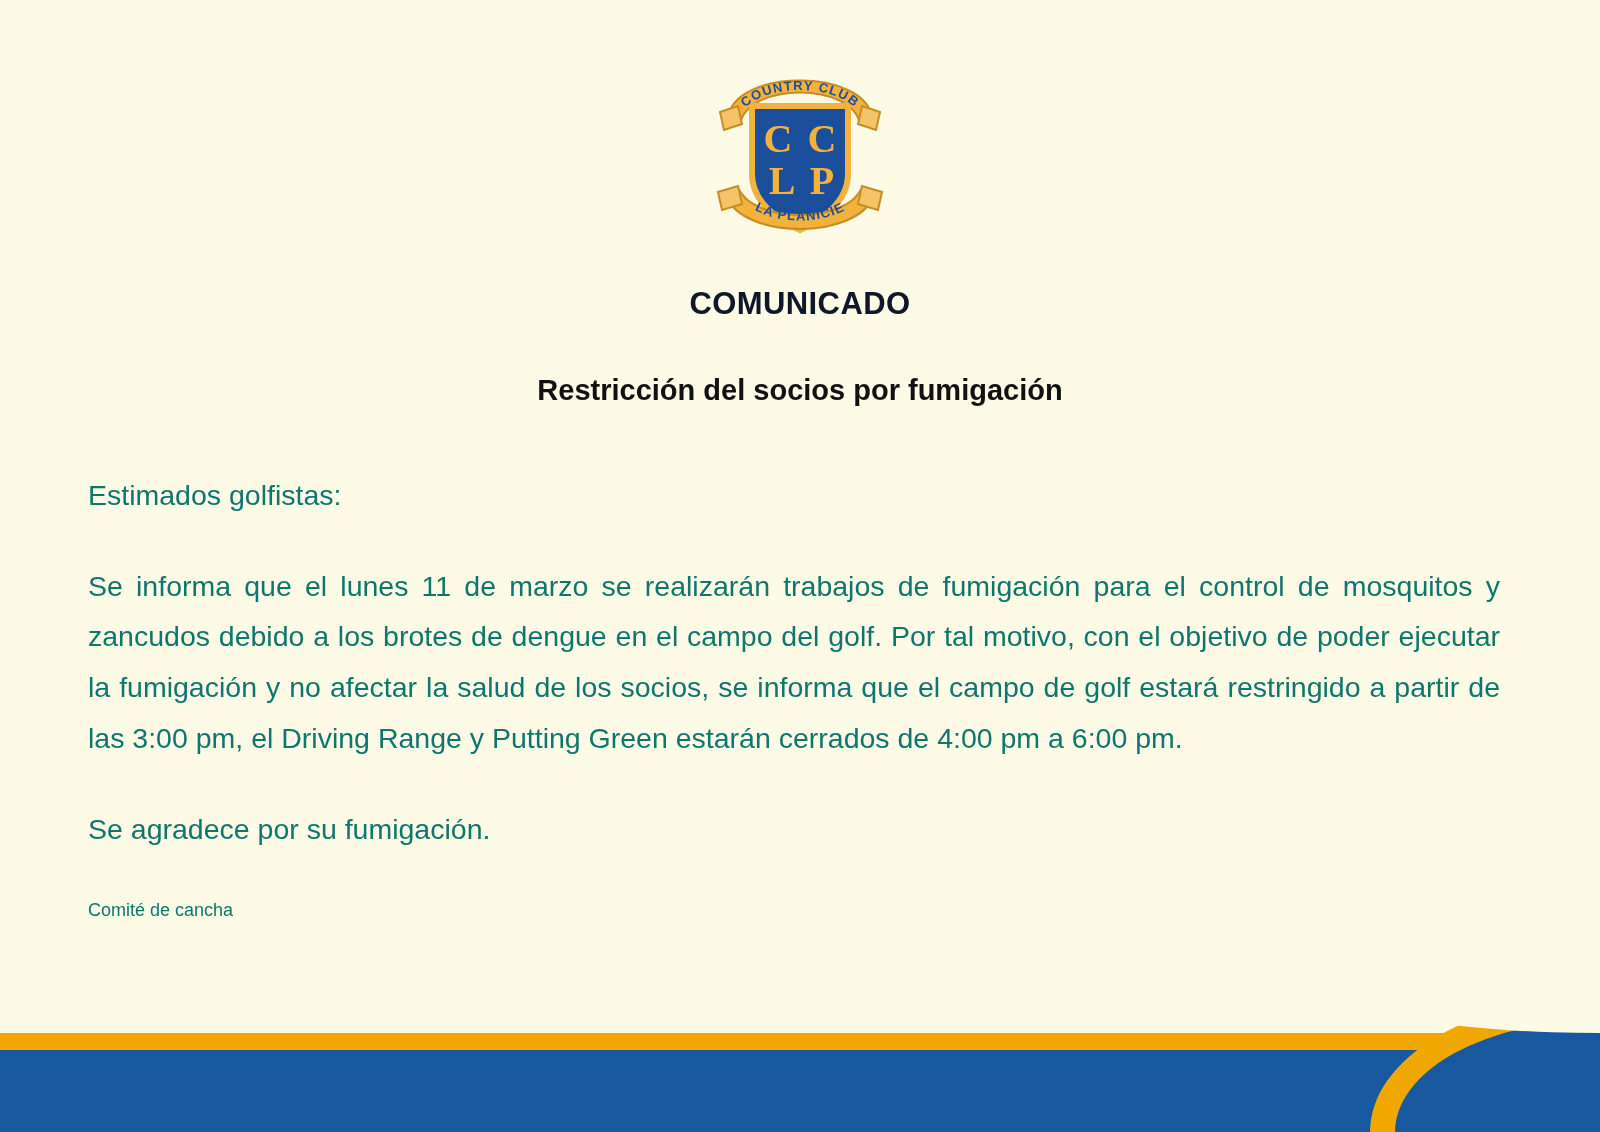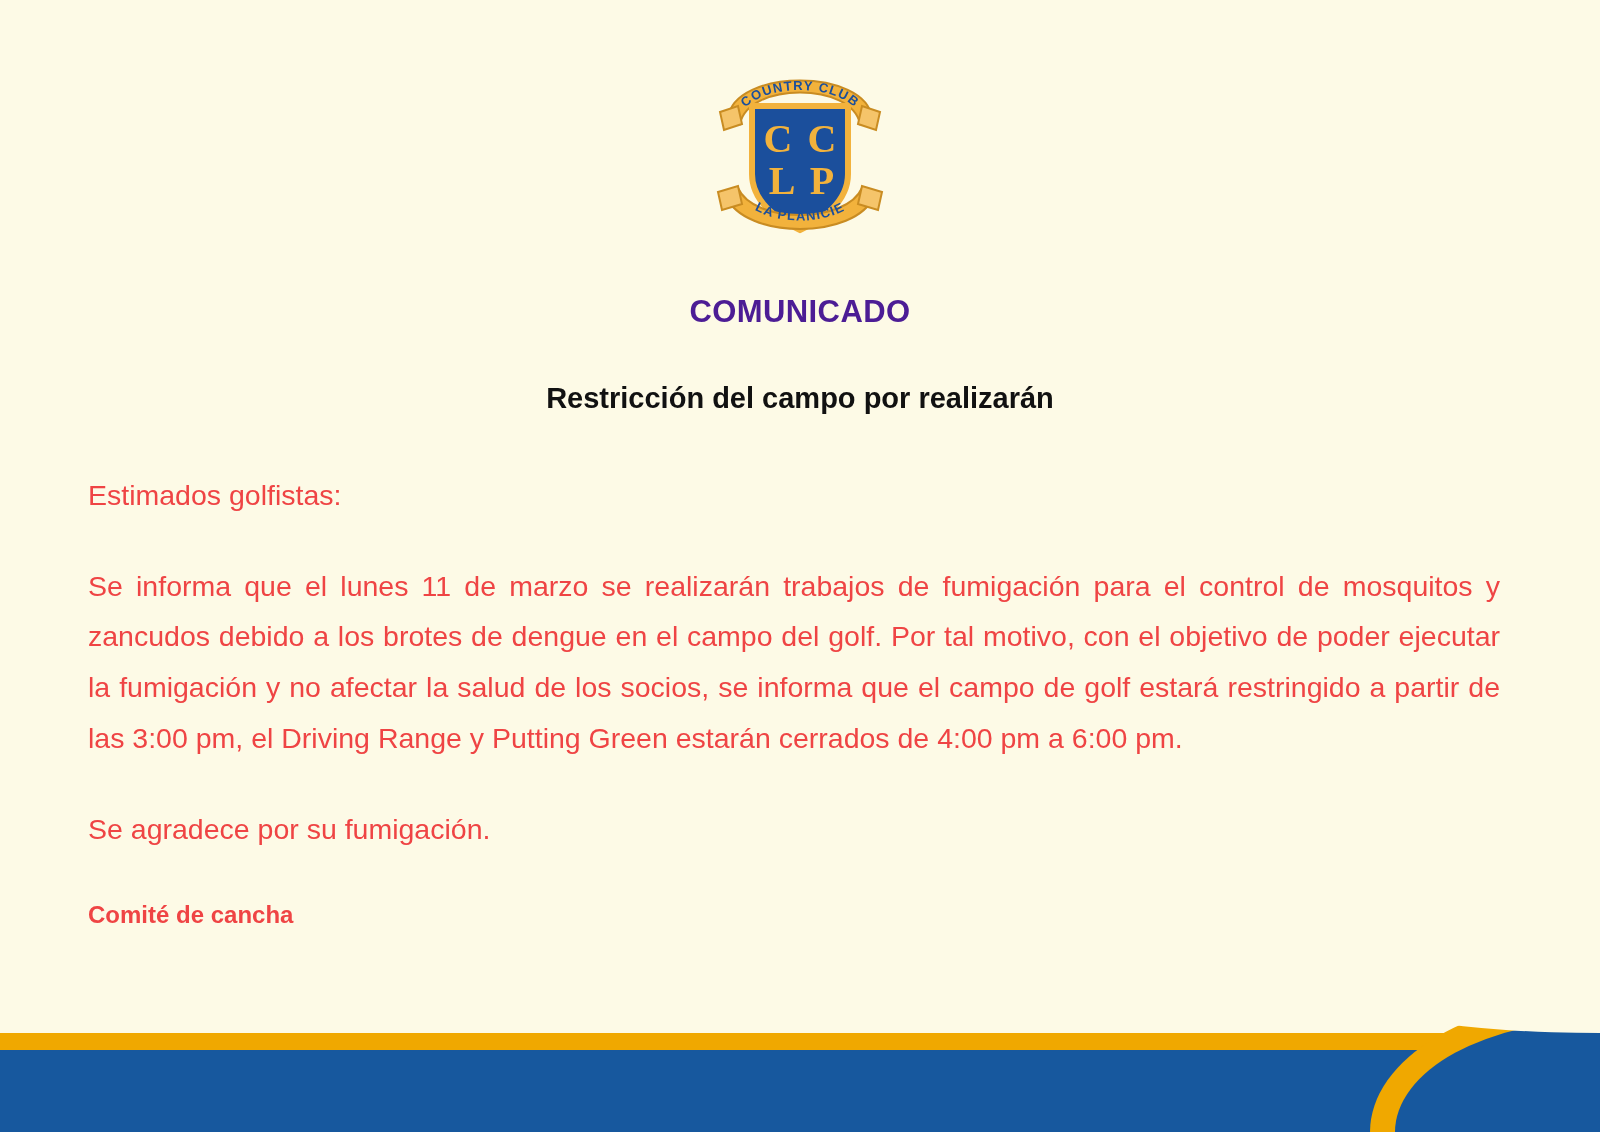--- a/index.html
+++ b/index.html
@@ -45,52 +45,52 @@
     position: absolute;
     top: 286px;
     left: 0;
     width: 1600px;
     text-align: center;
   }
   .doc-title {
     font-size: 31px;
     font-weight: bold;
     letter-spacing: 0.4px;
-    color: #4c1d95;
-    margin: 8px;
+    color: #0f172a;
+    margin: 0;
   }
   .doc-subtitle {
     font-size: 29px;
     font-weight: bold;
     color: #111111;
     margin: 52px 0 0 0;
   }
 
   
   .body-copy {
     position: absolute;
     top: 470px;
     left: 88px;
     width: 1412px;
     font-size: 28.5px;
     line-height: 1.78;
-    color: #ef4444;
+    color: #0f766e;
   }
   .para {
     margin: 0 0 40px 0;
   }
   .para.justify {
     text-align: justify;
     text-justify: inter-word;
   }
   .para b { font-weight: normal; }
 
   .signature {
-    font-weight: bold;
-    font-size: 24px;
+    font-weight: normal;
+    font-size: 18px;
     margin: 0;
   }
 
   
   .bottom-bands {
     position: absolute;
     left: 0;
     bottom: 0;
     width: 1600px;
     height: 135px;
@@ -183,21 +183,21 @@
         </text>
         <text font-family="Liberation Sans, sans-serif" font-size="13" font-weight="bold" fill="#1b4f9c" letter-spacing="1.2">
           <textPath href="#arcBottom" startOffset="50%" text-anchor="middle">LA PLANICIE</textPath>
         </text>
       </svg>
     </div>
   </div>
 
   <div class="title-block">
     <h1 class="doc-title">COMUNICADO</h1>
-    <h2 class="doc-subtitle">Restricción del campo por realizarán</h2>
+    <h2 class="doc-subtitle">Restricción del socios por fumigación</h2>
   </div>
 
   <div class="body-copy">
     <p class="para"><span>Estimados golfistas:</span></p>
     <p class="para justify"><span>Se informa que el </span><b>lunes 11 de marzo</b><span> se realizarán trabajos de fumigación para el control de mosquitos y zancudos debido a los brotes de dengue en el campo del golf. Por tal motivo, con el objetivo de poder ejecutar la fumigación y no afectar la salud de los socios, se informa que </span><b>el campo de golf estará restringido a partir de las 3:00 pm</b><span>, el Driving Range y Putting Green estarán cerrados de 4:00 pm a 6:00 pm.</span></p>
     <p class="para"><span>Se agradece por su fumigación.</span></p>
     <p class="signature">Comité de cancha</p>
   </div>
 
   <div class="bottom-bands">

